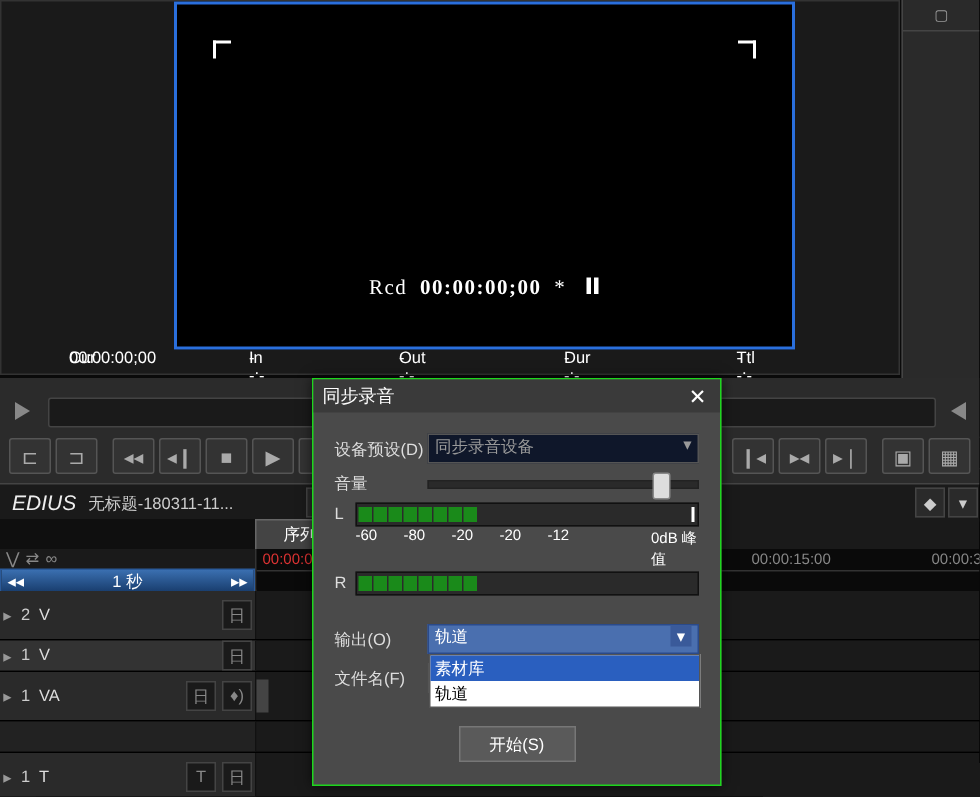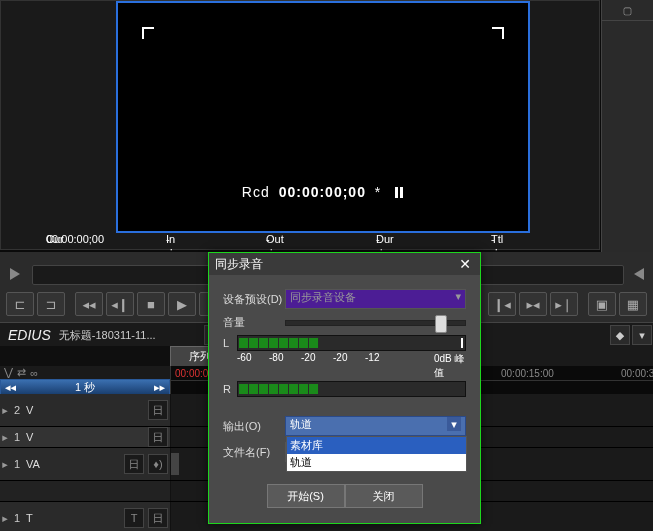--- a/index.html
+++ b/index.html
@@ -3,21 +3,21 @@
 <meta charset="utf-8">
 <style>
 html,body{margin:0;padding:0;background:#000;font-family:"Microsoft YaHei",Arial,sans-serif;font-size:11px;color:#ccc;overflow:hidden}
 .root{position:relative;width:653px;height:531px;background:#0a0a0a}
 
 .preview-panel{position:absolute;left:0;top:0;width:598px;height:248px;background:#1a1a1a;border:1px solid #333}
 .preview-video{position:absolute;left:115px;top:0;width:410px;height:228px;background:#000;border:2px solid #2a6fdd}
 .corner{position:absolute;width:10px;height:10px}
 .corner.tl{left:24px;top:24px;border-left:2px solid #fff;border-top:2px solid #fff;transform:rotate(0deg)}
 .corner.tr{right:24px;top:24px;border-right:2px solid #fff;border-top:2px solid #fff}
-.rcd-line{position:absolute;left:0;right:0;bottom:30px;text-align:center;color:#fff;font-size:14px;font-family:Liberation Sans, sans-serif;letter-spacing:1px}
+.rcd-line{position:absolute;left:0;right:0;bottom:30px;text-align:center;color:#fff;font-size:14px;font-family:Liberation Serif, serif;letter-spacing:1px}
 .pause-ico{display:inline-block;vertical-align:middle;margin-left:8px}
 .pause-ico span{display:inline-block;width:3px;height:11px;background:#fff;margin:0 1px}
 .time-row{position:absolute;left:0;top:232px;width:598px;height:16px;color:#fff;font-size:11px;font-family:Arial}
 .time-row span{position:absolute}
 
 .ctrl-bar{position:absolute;left:0;top:252px;width:653px;height:70px;background:#2b2b2b}
 .ctrl-row1{position:absolute;left:8px;top:10px;width:640px;height:26px;display:flex;align-items:center}
 .ctrl-row1 .pad{flex:1;height:18px;background:#1a1a1a;border:1px solid #444;border-radius:2px;margin:0 4px}
 .tri-btn{width:16px;height:14px;display:inline-block;margin:0 2px}
 .tri-btn svg{display:block}
@@ -59,21 +59,21 @@
 
 .right-strip{position:absolute;right:0;top:0;width:51px;height:322px;background:#2a2a2a;border-left:1px solid #444}
 .right-strip .cell{height:20px;border-bottom:1px solid #444;color:#999;font-size:10px;display:flex;align-items:center;justify-content:center}
 
 .dialog{position:absolute;left:208;top:252px;width:271px;height:270px;background:#4a4a4a;border:1px solid #1dd61d;box-shadow:0 0 8px rgba(0,0,0,.6)}
 .dlg-title{height:22px;background:#3a3a3a;display:flex;align-items:center;padding:0 6px;color:#fff;font-size:12px}
 .dlg-close{margin-left:auto;width:18px;height:18px;color:#fff;display:flex;align-items:center;justify-content:center;font-size:14px;cursor:pointer}
 .dlg-body{padding:8px 14px 8px 14px}
 .dlg-row{display:flex;align-items:center;margin:6px 0;color:#ddd;font-size:11px}
 .dlg-row .lbl{width:62px}
-.dlg-input{flex:1;height:18px;background:#4c1d95;border:1px solid #555;color:#eee;padding:0 4px}
+.dlg-input{flex:1;height:18px;background:#0f172a;border:1px solid #555;color:#eee;padding:0 4px}
 .dlg-slider{flex:1;height:4px;background:#2a2a2a;border:1px solid #222;position:relative}
 .dlg-slider .thumb{position:absolute;right:18px;top:-6px;width:10px;height:16px;background:#ddd;border:1px solid #888;border-radius:2px}
 .meter{height:14px;display:flex;align-items:center;margin:2px 0}
 .meter .ch{width:14px;color:#ddd;font-size:11px}
 .meter .bar{flex:1;height:12px;background:#2a2a2a;border:1px solid #111;display:flex;align-items:center;padding:1px;position:relative;gap:1px}
 .meter .seg{width:9px;height:10px;background:#1a8a1a}
 .db-scale{display:flex;color:#fff;font-size:10px;padding-left:14px;gap:0}
 .db-scale span{display:inline-block;width:32px}
 .db-end{color:#fff;font-size:10px;margin-left:auto}
 .combo{flex:1;height:18px;background:#4a6faf;border:1px solid #2a4a8a;color:#fff;padding:0 4px;display:flex;align-items:flex-start;position:relative}
@@ -321,18 +321,17 @@
         </div>
       </div>
     </div>
     <div class="dlg-row">
       <span class="lbl">文件名(F)</span>
       <div class="dlg-input" style="background:#3a3a3a"></div>
       <div class="browse-btn">…</div>
     </div>
     <div class="btn-row">
       <div class="dlg-btn">开始(S)</div>
-      <div class="dlg-btn">关闭</div>
     </div>
   </div>
 </div>
 
 </div>
 
 </body></html>

